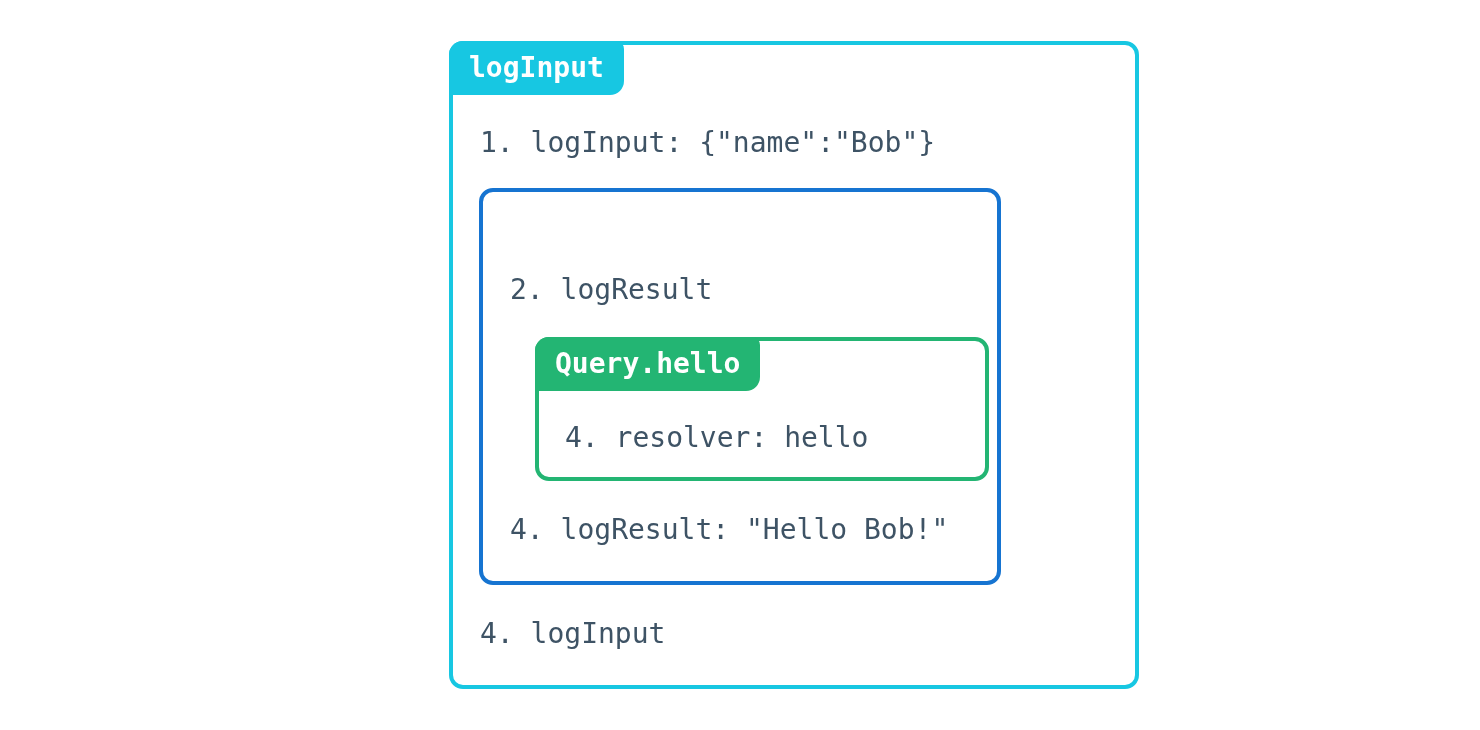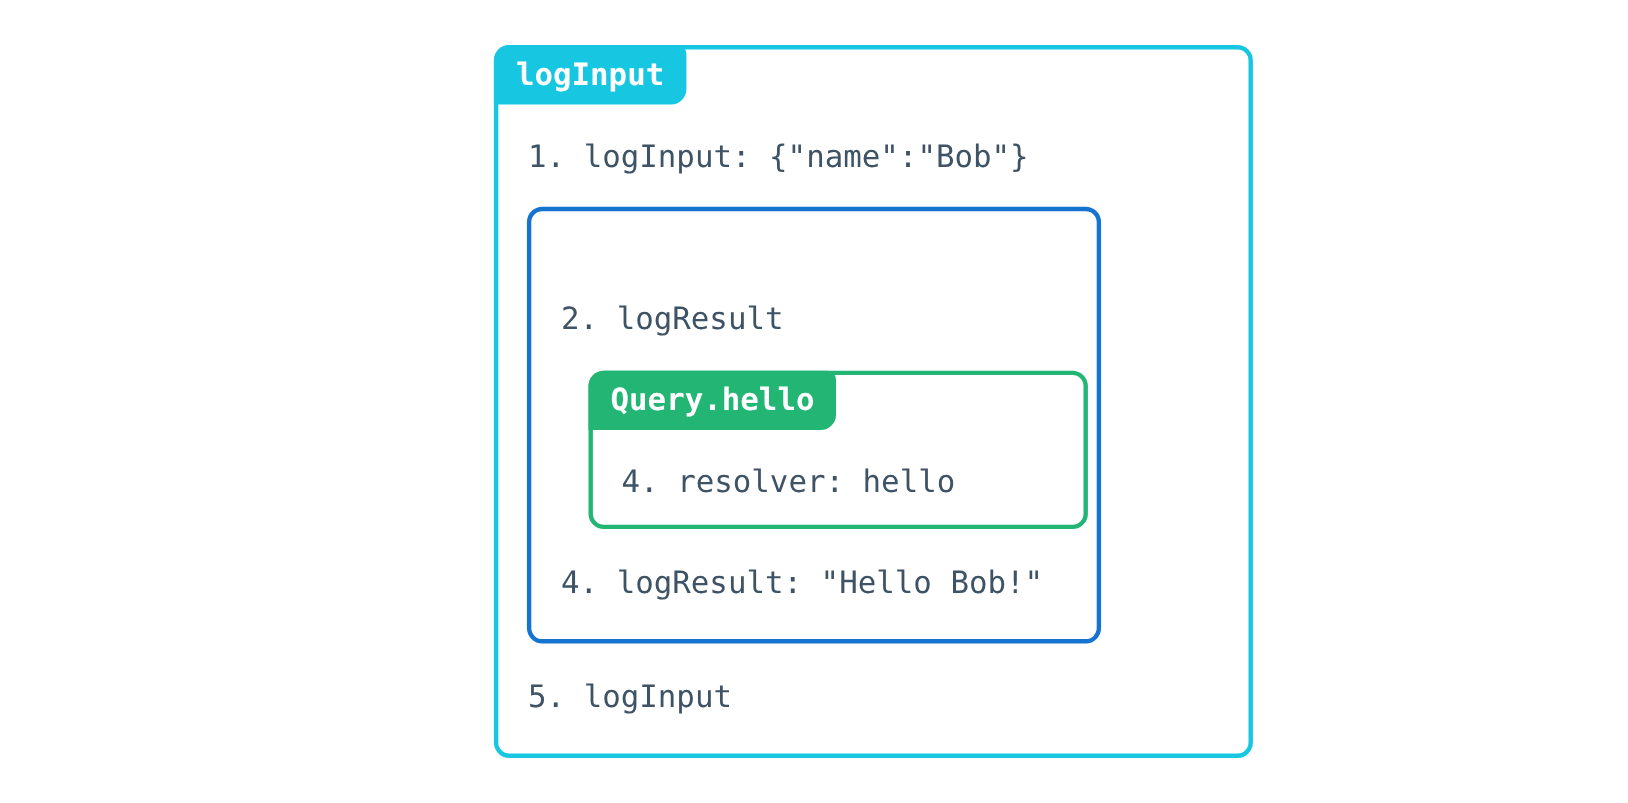--- a/index.html
+++ b/index.html
@@ -78,16 +78,16 @@
       <div class="lifecycle-box box-queryhello" style="--accent: #23b573;">
 
         <div class="box-tab" style="--accent: #23b573;">Query.hello</div>
 
         <div class="step-line step-3">4. resolver: hello</div>
       </div>
 
       <div class="step-line step-4">4. logResult: "Hello Bob!"</div>
     </div>
 
-    <div class="step-line step-5">5. logInput</div>
+    <div class="step-line step-5">4. logInput</div>
   </div>
 
 </div>
 
 </body></html>

